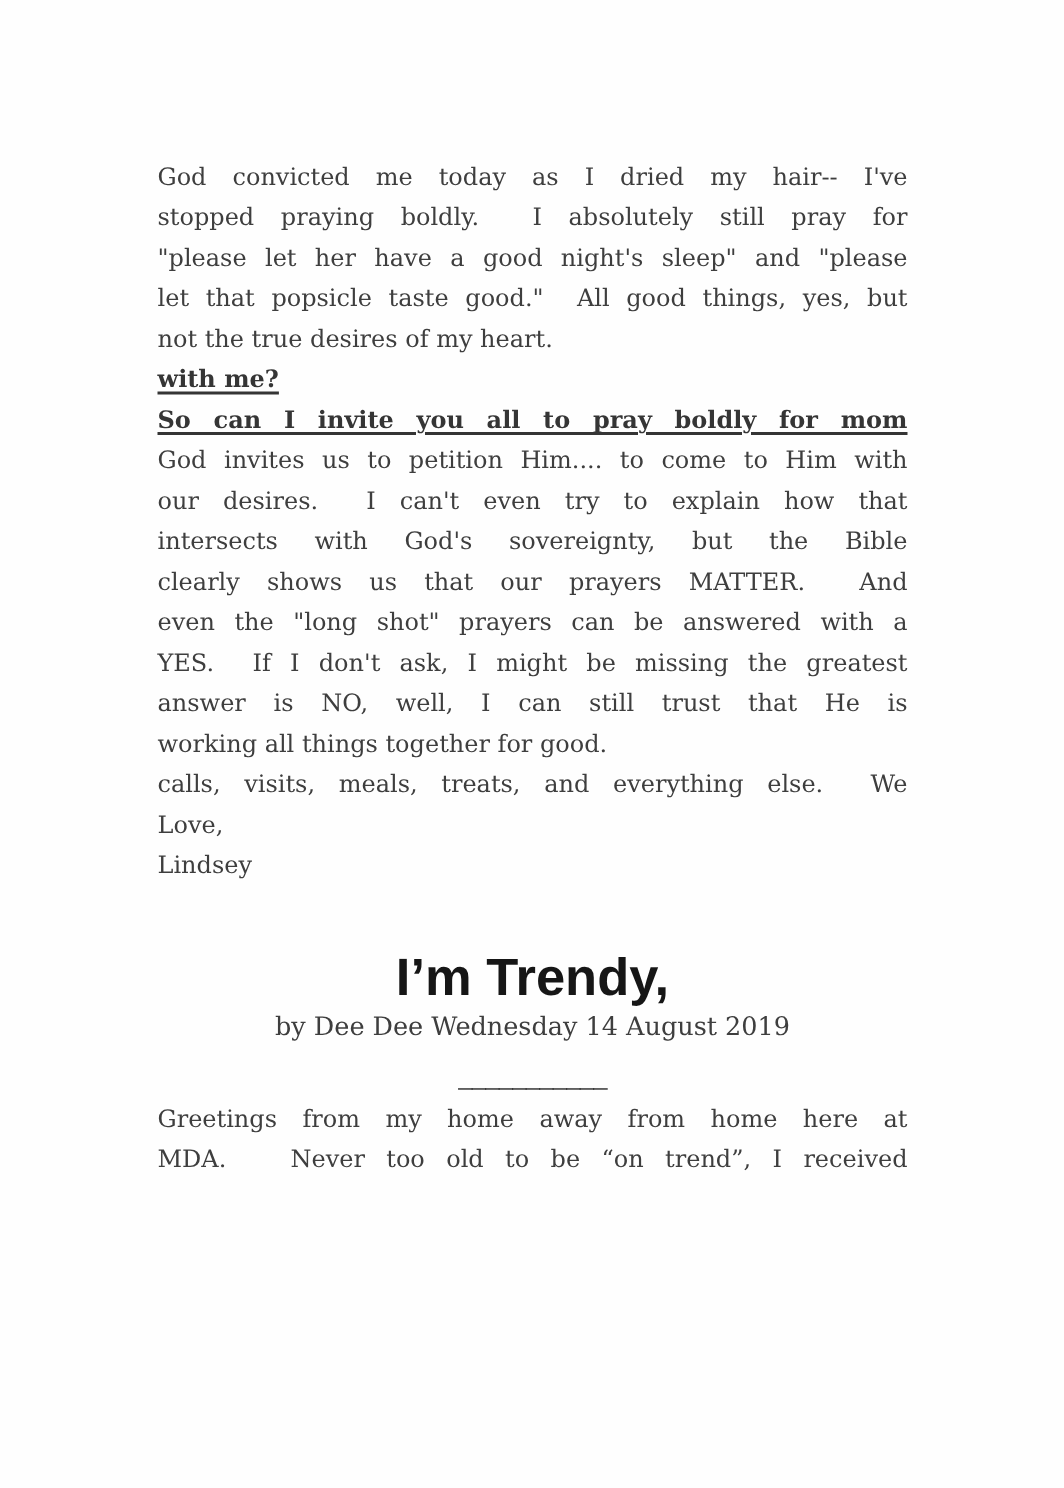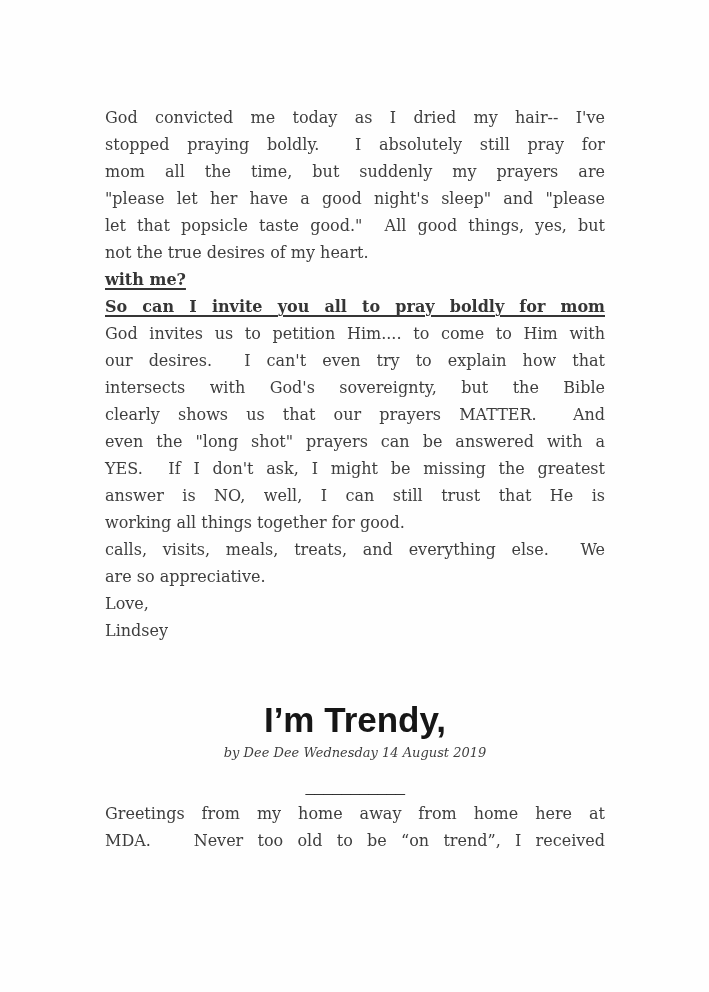--- a/index.html
+++ b/index.html
@@ -34,34 +34,33 @@
     text-align-last: left;
   }
   .bold-underline .line {
     font-weight: 700;
     color: var(--emphasis-text, #353535);
     text-decoration: underline;
     text-decoration-thickness: 2px;
     text-underline-offset: 3px;
   }
   .post-header {
-    margin-top: 56px;
+    margin-top: 42px;
     text-align: center;
   }
   .post-title {
     margin: 0;
     font-family: "Liberation Sans", sans-serif;
     font-weight: 700;
     font-size: 35px;
     line-height: 40px;
     color: var(--title-text, #161616);
   }
   .post-byline {
-    font-style: italic;
-    font-size: 13px;
+    font-size: 17px;
     line-height: 26px;
     color: var(--body-text, #3e3e3e);
   }
   .section-divider {
     margin-top: 7px;
     text-align: center;
     font-size: 19px;
     line-height: 27px;
     color: var(--divider-color, #2a2a2a);
     letter-spacing: -0.5px;
@@ -71,42 +70,40 @@
 </head>
 <body>
 
 <div class="page">
   <div class="content">
 
     <div id="letter-paragraphs">
         <div class="para body">
           <div class="line">God convicted me today as I dried my hair-- I've</div>
           <div class="line">stopped praying boldly.&nbsp; I absolutely still pray for</div>
-          <div class="line">mom all the time, but suddenly my prayers are</div>
           <div class="line">"please let her have a good night's sleep" and "please</div>
           <div class="line">let that popsicle taste good."&nbsp; All good things, yes, but</div>
           <div class="line line-last">not the true desires of my heart.</div>
         </div>
         <div class="para bold-underline">
           <div class="line line-last">with me?</div>
           <div class="line">So can I invite you all to pray boldly for mom</div>
         </div>
         <div class="para body">
           <div class="line">God invites us to petition Him.... to come to Him with</div>
           <div class="line">our desires.&nbsp; I can't even try to explain how that</div>
           <div class="line">intersects with God's sovereignty, but the Bible</div>
           <div class="line">clearly shows us that our prayers MATTER.&nbsp; And</div>
           <div class="line">even the "long shot" prayers can be answered with a</div>
           <div class="line">YES.&nbsp; If I don't ask, I might be missing the greatest</div>
           <div class="line">answer is NO, well, I can still trust that He is</div>
           <div class="line line-last">working all things together for good.</div>
         </div>
         <div class="para body">
           <div class="line">calls, visits, meals, treats, and everything else.&nbsp; We</div>
-          <div class="line line-last">are so appreciative.</div>
         </div>
         <div class="para body">
           <div class="line line-last">Love,</div>
         </div>
         <div class="para body">
           <div class="line line-last">Lindsey</div>
         </div>
       </div>
 
     <div class="post-header">

